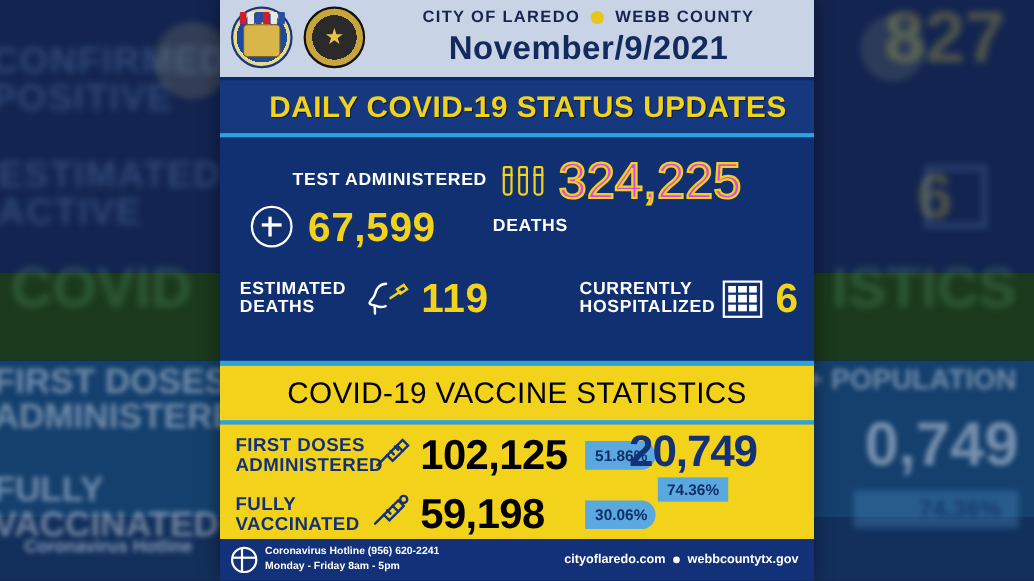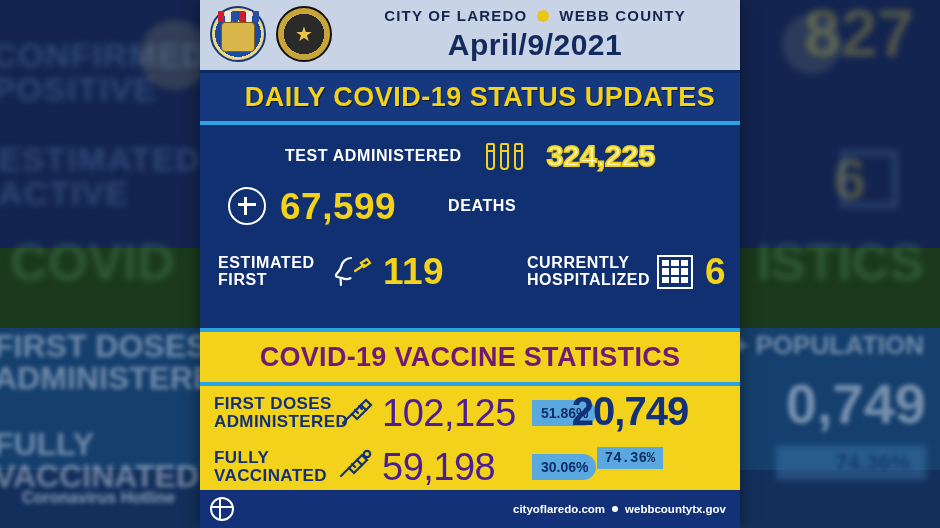--- a/index.html
+++ b/index.html
@@ -204,33 +204,33 @@
     line-height: 1.05;
   }
   .big-num {
     color: #f2d21b;
     font-weight: 800;
     font-size: 37px;
     letter-spacing: 0.5px;
     line-height: 1;
   }
   .num-outline {
-    color: #fef9c3;
+    color: #d946ef;
     -webkit-text-stroke: 2px #f2d21b;
-    font-weight: 700;
-    font-size: 30px;
+    font-weight: 400;
+    font-size: 46px;
     line-height: 1;
   }
   .r1 {
     position: absolute;
     left: 0; right: 0; top: 16px;
     display: flex;
     align-items: center;
     justify-content: center;
-    gap: 24px;
+    gap: 14px;
   }
   .tubes { display: flex; gap: 5px; align-items: flex-end; }
   .tube {
     width: 9px; height: 27px;
     border: 2px solid #f2d21b;
     border-radius: 2px 2px 4px 4px;
     box-sizing: border-box;
     position: relative;
   }
   .tube::before {
@@ -288,40 +288,40 @@
   }
   .vacc-box {
     background: #f2d21b;
     height: 50px;
     display: flex;
     align-items: center;
     justify-content: center;
     border-bottom: 4px solid #2aa3e0;
   }
   .vacc-box span {
-    color: #701a75;
-    font-weight: 700;
+    color: #000000;
+    font-weight: 400;
     font-size: 27px;
     letter-spacing: 0.3px;
   }
   .vacc-body {
     position: relative;
     height: 120px;
     background: #f2d21b;
   }
   .v-label {
     color: #123178;
     font-weight: 800;
     font-size: 17px;
     line-height: 1.05;
     letter-spacing: 0.4px;
   }
   .v-num {
-    color: #4c1d95;
-    font-weight: 400;
+    color: #000000;
+    font-weight: 700;
     font-size: 38px;
     line-height: 1;
     letter-spacing: -0.5px;
   }
   .pill {
     background: #5aa8e0;
     color: #0f2d66;
     font-weight: 800;
     font-size: 14px;
     padding: 5px 8px 5px 9px;
@@ -449,21 +449,21 @@
       <div class="inner"></div>
     </div>
     <div class="seal seal2">
       <span class="star">★</span>
     </div>
     <div class="head-top">
       <span>CITY OF LAREDO</span>
       <span class="head-dot"></span>
       <span>WEBB COUNTY</span>
     </div>
-    <div class="head-date">April/9/2021</div>
+    <div class="head-date">November/9/2021</div>
   </div>
 
   <div class="banner">
     <span class="banner-txt">DAILY COVID-19 STATUS UPDATES</span>
   </div>
 
   <div class="stats">
 
     <div class="r1">
       <span class="row-label">TEST ADMINISTERED</span>
@@ -476,21 +476,21 @@
     </div>
 
     <div class="r2">
       <span class="plus-ic"></span>
       <span class="big-num" style="width:150px;">67,599</span>
       <span class="row-label" style="margin-left:18px;">DEATHS</span>
     </div>
 
     <div class="r3">
       <span class="row-label" style="white-space:pre-line; width:112px;">ESTIMATED
-FIRST</span>
+DEATHS</span>
       <span class="nose-ic">
         <svg width="42" height="34" viewBox="0 0 42 34" fill="none" stroke="#ffffff" stroke-width="2.2">
           <path d="M20 3c-5 0-9 4-10 9-.6 3-3 5-4.5 7-1 1.3-.6 2.6 1 3l3 .8c.3 2.5.4 5 .4 7.2" stroke-linecap="round"></path>
           <path d="M11 23c2.5 1.2 6 1.3 8.5.2" stroke-linecap="round"></path>
           <path d="M24 16l9-6" stroke-linecap="round" stroke="#f2d21b"></path>
           <path d="M30 8l6-4 3 4-6 4z" stroke="#f2d21b"></path>
         </svg>
       </span>
       <span class="big-num" style="width:150px;">119</span>
       <span class="row-label" style="white-space:pre-line; margin-left:6px; width:118px;">CURRENTLY
@@ -543,28 +543,32 @@
           <circle cx="31" cy="6" r="3.2"></circle>
           <path d="M16 16l3 3"></path>
         </svg>
       </span>
       <span class="v-num" style="width:150px;">59,198</span>
       <span class="pill">30.06%</span>
     </div>
 
     <div class="vright">
       <div class="v65num">20,749</div>
-      <div style="margin-top:15px;font-family:Liberation Mono, monospace;">
+      <div style="margin-top:2px;">
         <span class="pill-flat">74.36%</span>
       </div>
     </div>
   </div>
 
   <div class="footer">
     <span class="globe"></span>
+    <span class="f-left">
+      <span>Coronavirus Hotline (956) 620-2241</span><br>
+      <span>Monday - Friday 8am - 5pm</span>
+    </span>
     <span class="f-right">
       <span>cityoflaredo.com</span>
       <span class="f-dot"></span>
       <span>webbcountytx.gov</span>
     </span>
   </div>
 
 </div>
 
 </body></html>

